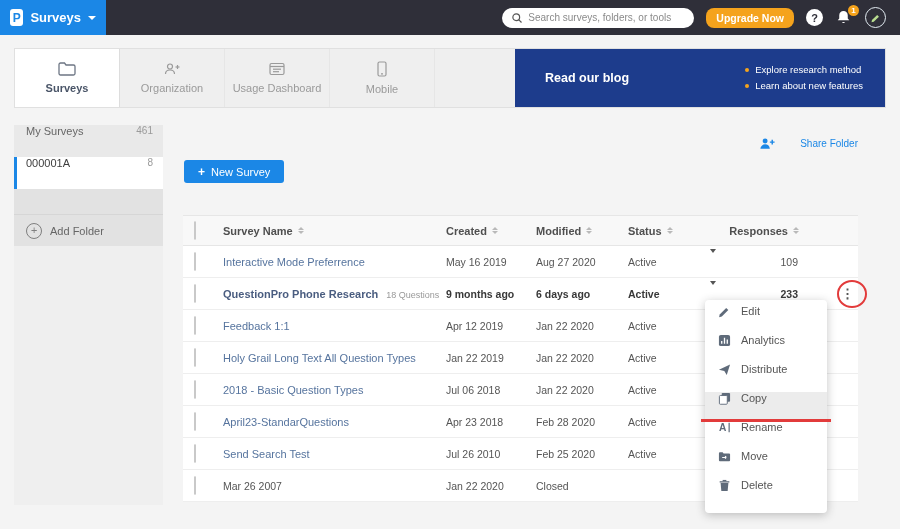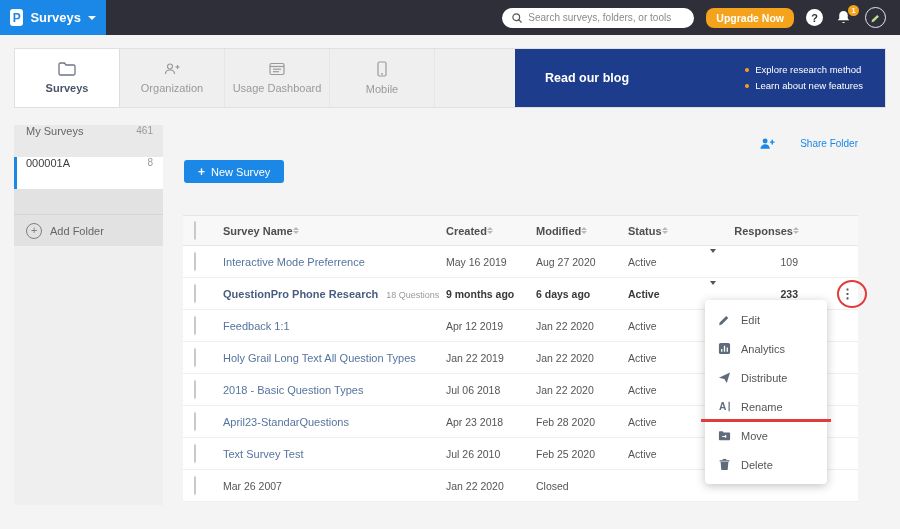--- a/index.html
+++ b/index.html
@@ -48,40 +48,40 @@
 
   
   main{position:absolute;left:183px;top:125px;width:675px;height:390px;z-index:1}
   .share{position:absolute;top:12px;right:0;display:flex;align-items:center;gap:24px;color:#1b87e6;font-size:10px;cursor:pointer}
   .new-survey{position:absolute;top:35px;left:1px;height:23px;padding:0 14px;background:#1b87e6;color:#fff;border:0;border-radius:3px;font-size:11px;display:flex;align-items:center;gap:6px;cursor:pointer;font-family:inherit}
   .new-survey .plus{font-size:12px;font-weight:bold}
   .table{position:absolute;top:90px;left:0;width:675px;background:#fff}
   .thead,.trow{display:grid;grid-template-columns:40px 223px 90px 92px 70px 28px 75px 1fr;align-items:center}
   .thead{height:31px;background:#f8f8f8;border-top:1px solid #e6e6e6;border-bottom:1px solid #e6e6e6}
   .trow{height:32px;border-bottom:1px solid #eeeeee;background:#fff}
-  .hcell{display:flex;align-items:center;font-size:11px;font-weight:bold;color:#4f4f4f;}
+  .hcell{display:flex;align-items:center;font-size:11px;font-weight:bold;color:#4f4f4f;gap:5px}
   .hcell.hr{justify-content:flex-end;padding-right:2px}
   .sort{display:inline-flex;flex-direction:column;gap:1px}
   .sort i{display:block;width:0;height:0;border-left:3px solid transparent;border-right:3px solid transparent}
   .sort .up{border-bottom:3px solid #b9b9b9}
   .sort .down{border-top:3px solid #b9b9b9}
   .cb{width:13px;height:13px;border:1px solid #c9c9c9;border-radius:2px;background:#fff;margin-left:11px;cursor:pointer}
   .name-cell{display:flex;align-items:baseline;gap:8px;overflow:hidden}
   .survey-link{font-size:11px;color:#56749e;text-decoration:none;cursor:pointer;white-space:nowrap}
   .trow.hl .survey-link{font-weight:bold;color:#4a5d80}
   .meta{font-size:9px;color:#999;white-space:nowrap}
   .cell{font-size:10.5px;color:#555}
   .trow.hl .cell{font-weight:bold;color:#383838}
   .resp{justify-self:end;padding-right:3px}
   .status-caret{margin-left:12px;cursor:pointer}
   .kebab{justify-self:end;padding-right:4px;font-size:13px;color:#555;cursor:pointer;font-weight:bold;background:none;border:none;font-family:inherit;line-height:1}
 
   
   .menu{position:absolute;left:705px;top:300px;width:122px;background:#fff;border-radius:4px;box-shadow:0 2px 10px rgba(40,40,40,.28);padding:5px 0;z-index:10}
-  .mi{height:29px;display:flex;align-items:center;gap:10px;padding-left:13px;font-size:11px;color:#555;cursor:pointer}
+  .mi{height:29px;display:flex;align-items:flex-start;gap:10px;padding-left:13px;font-size:11px;color:#555;cursor:pointer}
   .mi.hl{background:#ececec}
   .mi svg{flex:none}
 
   
   .ann-ellipse{position:absolute;left:837px;top:280px;width:30px;height:28px;border:2px solid #e23b3b;border-radius:50%;z-index:20;pointer-events:none}
   .ann-line{position:absolute;left:701px;top:419px;width:130px;height:3px;background:#e23b3b;z-index:20;pointer-events:none}
 </style>
 </head>
 <body>
 
@@ -312,21 +312,21 @@
       <span class="cell">Feb 28 2020</span>
       <span class="cell">Active</span>
       <span></span>
         <span class="cell resp"></span>
         <span></span>
     </div>
 
     <div class="trow">
       <span><span class="cb"></span></span>
       <span class="name-cell">
-          <a class="survey-link">Text Survey Test</a>
+          <a class="survey-link">Send Search Test</a>
         </span>
       <span class="cell">Jul 26 2010</span>
       <span class="cell">Feb 25 2020</span>
       <span class="cell">Active</span>
       <span></span>
         <span class="cell resp"></span>
         <span></span>
     </div>
 
     <div class="trow">
@@ -354,20 +354,27 @@
         <path d="M4 10.5V7.5M7 10.5V4M10 10.5V6" stroke="#fff" stroke-width="1.4" fill="none"></path>
       </svg>
     <span>Analytics</span>
   </div>
   <div class="mi">
     <svg width="13" height="13" viewBox="0 0 14 14">
         <path d="M1 7.2L13 1.5 9.4 13 6.8 8.7z" fill="#5f6b7a"></path>
       </svg>
     <span>Distribute</span>
   </div>
+  <div class="mi hl">
+    <svg width="13" height="13" viewBox="0 0 14 14">
+        <rect x="4" y="1" width="9" height="9.5" rx="1" fill="#5f6b7a"></rect>
+        <rect x="1.5" y="3.8" width="8.5" height="9.4" rx="1" fill="#fff" stroke="#5f6b7a"></rect>
+      </svg>
+    <span>Copy</span>
+  </div>
   <div class="mi">
     <svg width="13" height="13" viewBox="0 0 14 14">
         <text x="1" y="11" font-size="11" font-weight="bold" fill="#5f6b7a" font-family="Liberation Sans,sans-serif">A</text>
         <path d="M12 2v10" stroke="#5f6b7a" stroke-width="1.3"></path>
       </svg>
     <span>Rename</span>
   </div>
   <div class="mi">
     <svg width="13" height="13" viewBox="0 0 14 14">
         <path d="M1 3.5c0-.6.4-1 1-1h3l1 1.2h6c.6 0 1 .4 1 1V11c0 .6-.4 1-1 1H2c-.6 0-1-.4-1-1z" fill="#5f6b7a"></path>

